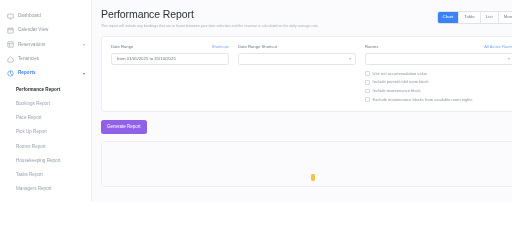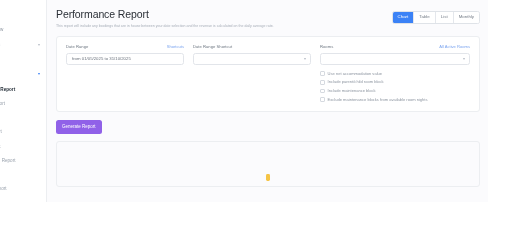--- a/index.html
+++ b/index.html
@@ -2,21 +2,21 @@
 <html><head>
 <meta charset="utf-8">
 <style>
   * { box-sizing: border-box; margin: 0; padding: 0; }
   html, body {
     width: 512px; height: 202px;
     background: #ffffff;
     font-family: "Liberation Sans", sans-serif;
     overflow: hidden;
   }
-  .app { display: flex; width: 488px; height: 202px; background: #ffffff; justify-content: flex-end; }
+  .app { display: flex; width: 488px; height: 202px; background: #ffffff; }
 
   
   .sidebar {
     width: 92px; height: 202px;
     background: #ffffff;
     border-right: 1px solid #eceef1;
     padding-top: 9px;
     flex: 0 0 92px;
   }
   .nav-item {

